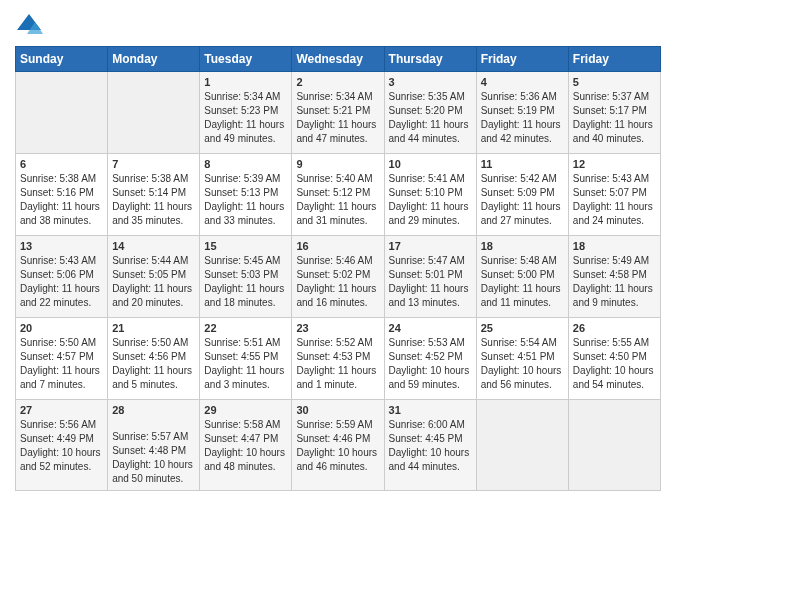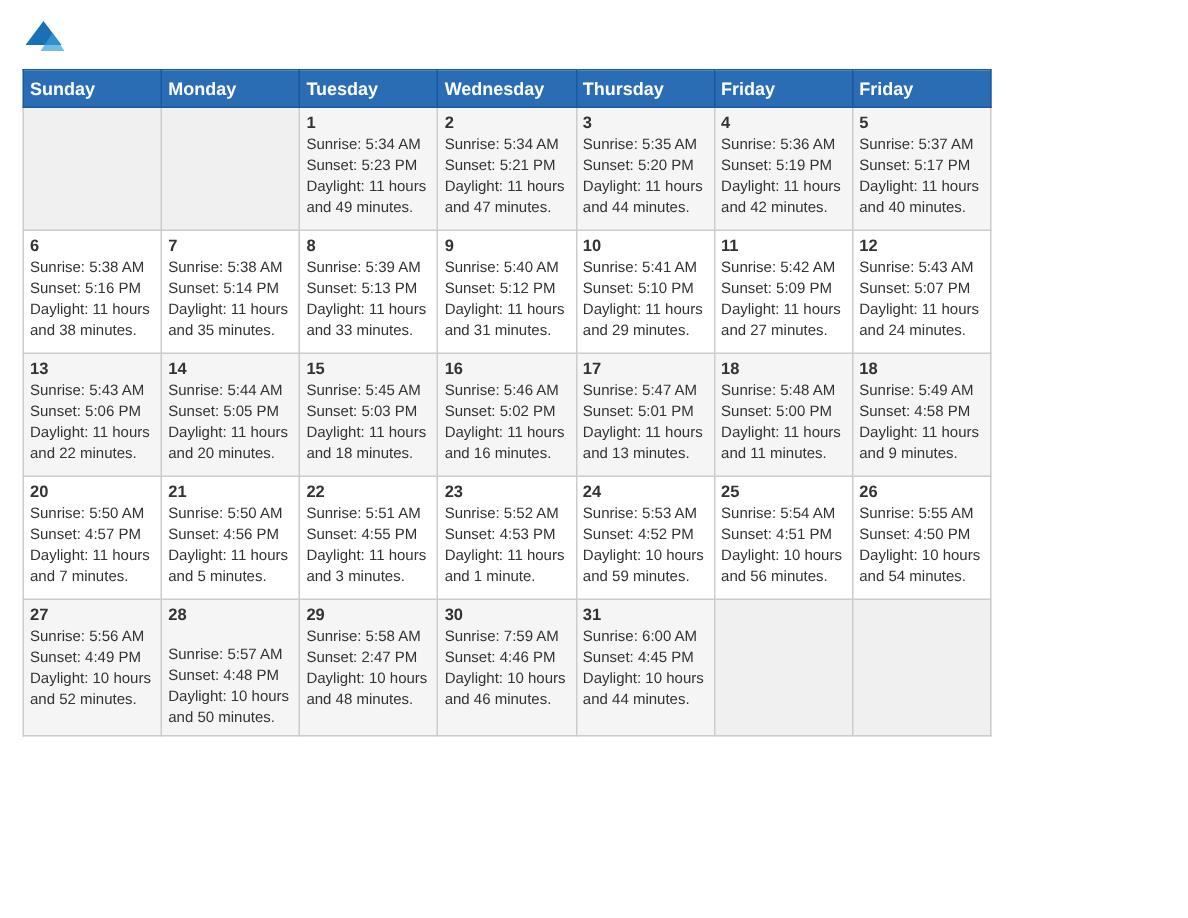--- a/index.html
+++ b/index.html
@@ -311,26 +311,26 @@
           </td>
           <td>
             <span class="day-num">28</span>
             <div class="day-info" style="white-space: pre-line; margin-top: 14px;">Sunrise: 5:57 AM
 Sunset: 4:48 PM
 Daylight: 10 hours and 50 minutes.</div>
           </td>
           <td>
             <span class="day-num">29</span>
             <div class="day-info" style="white-space: pre-line;">Sunrise: 5:58 AM
-Sunset: 2:47 PM
+Sunset: 4:47 PM
 Daylight: 10 hours and 48 minutes.</div>
           </td>
           <td>
             <span class="day-num">30</span>
-            <div class="day-info" style="white-space: pre-line;">Sunrise: 7:59 AM
+            <div class="day-info" style="white-space: pre-line;">Sunrise: 5:59 AM
 Sunset: 4:46 PM
 Daylight: 10 hours and 46 minutes.</div>
           </td>
           <td>
             <span class="day-num">31</span>
             <div class="day-info" style="white-space: pre-line;">Sunrise: 6:00 AM
 Sunset: 4:45 PM
 Daylight: 10 hours and 44 minutes.</div>
           </td>
           <td class="empty-cell"></td>

